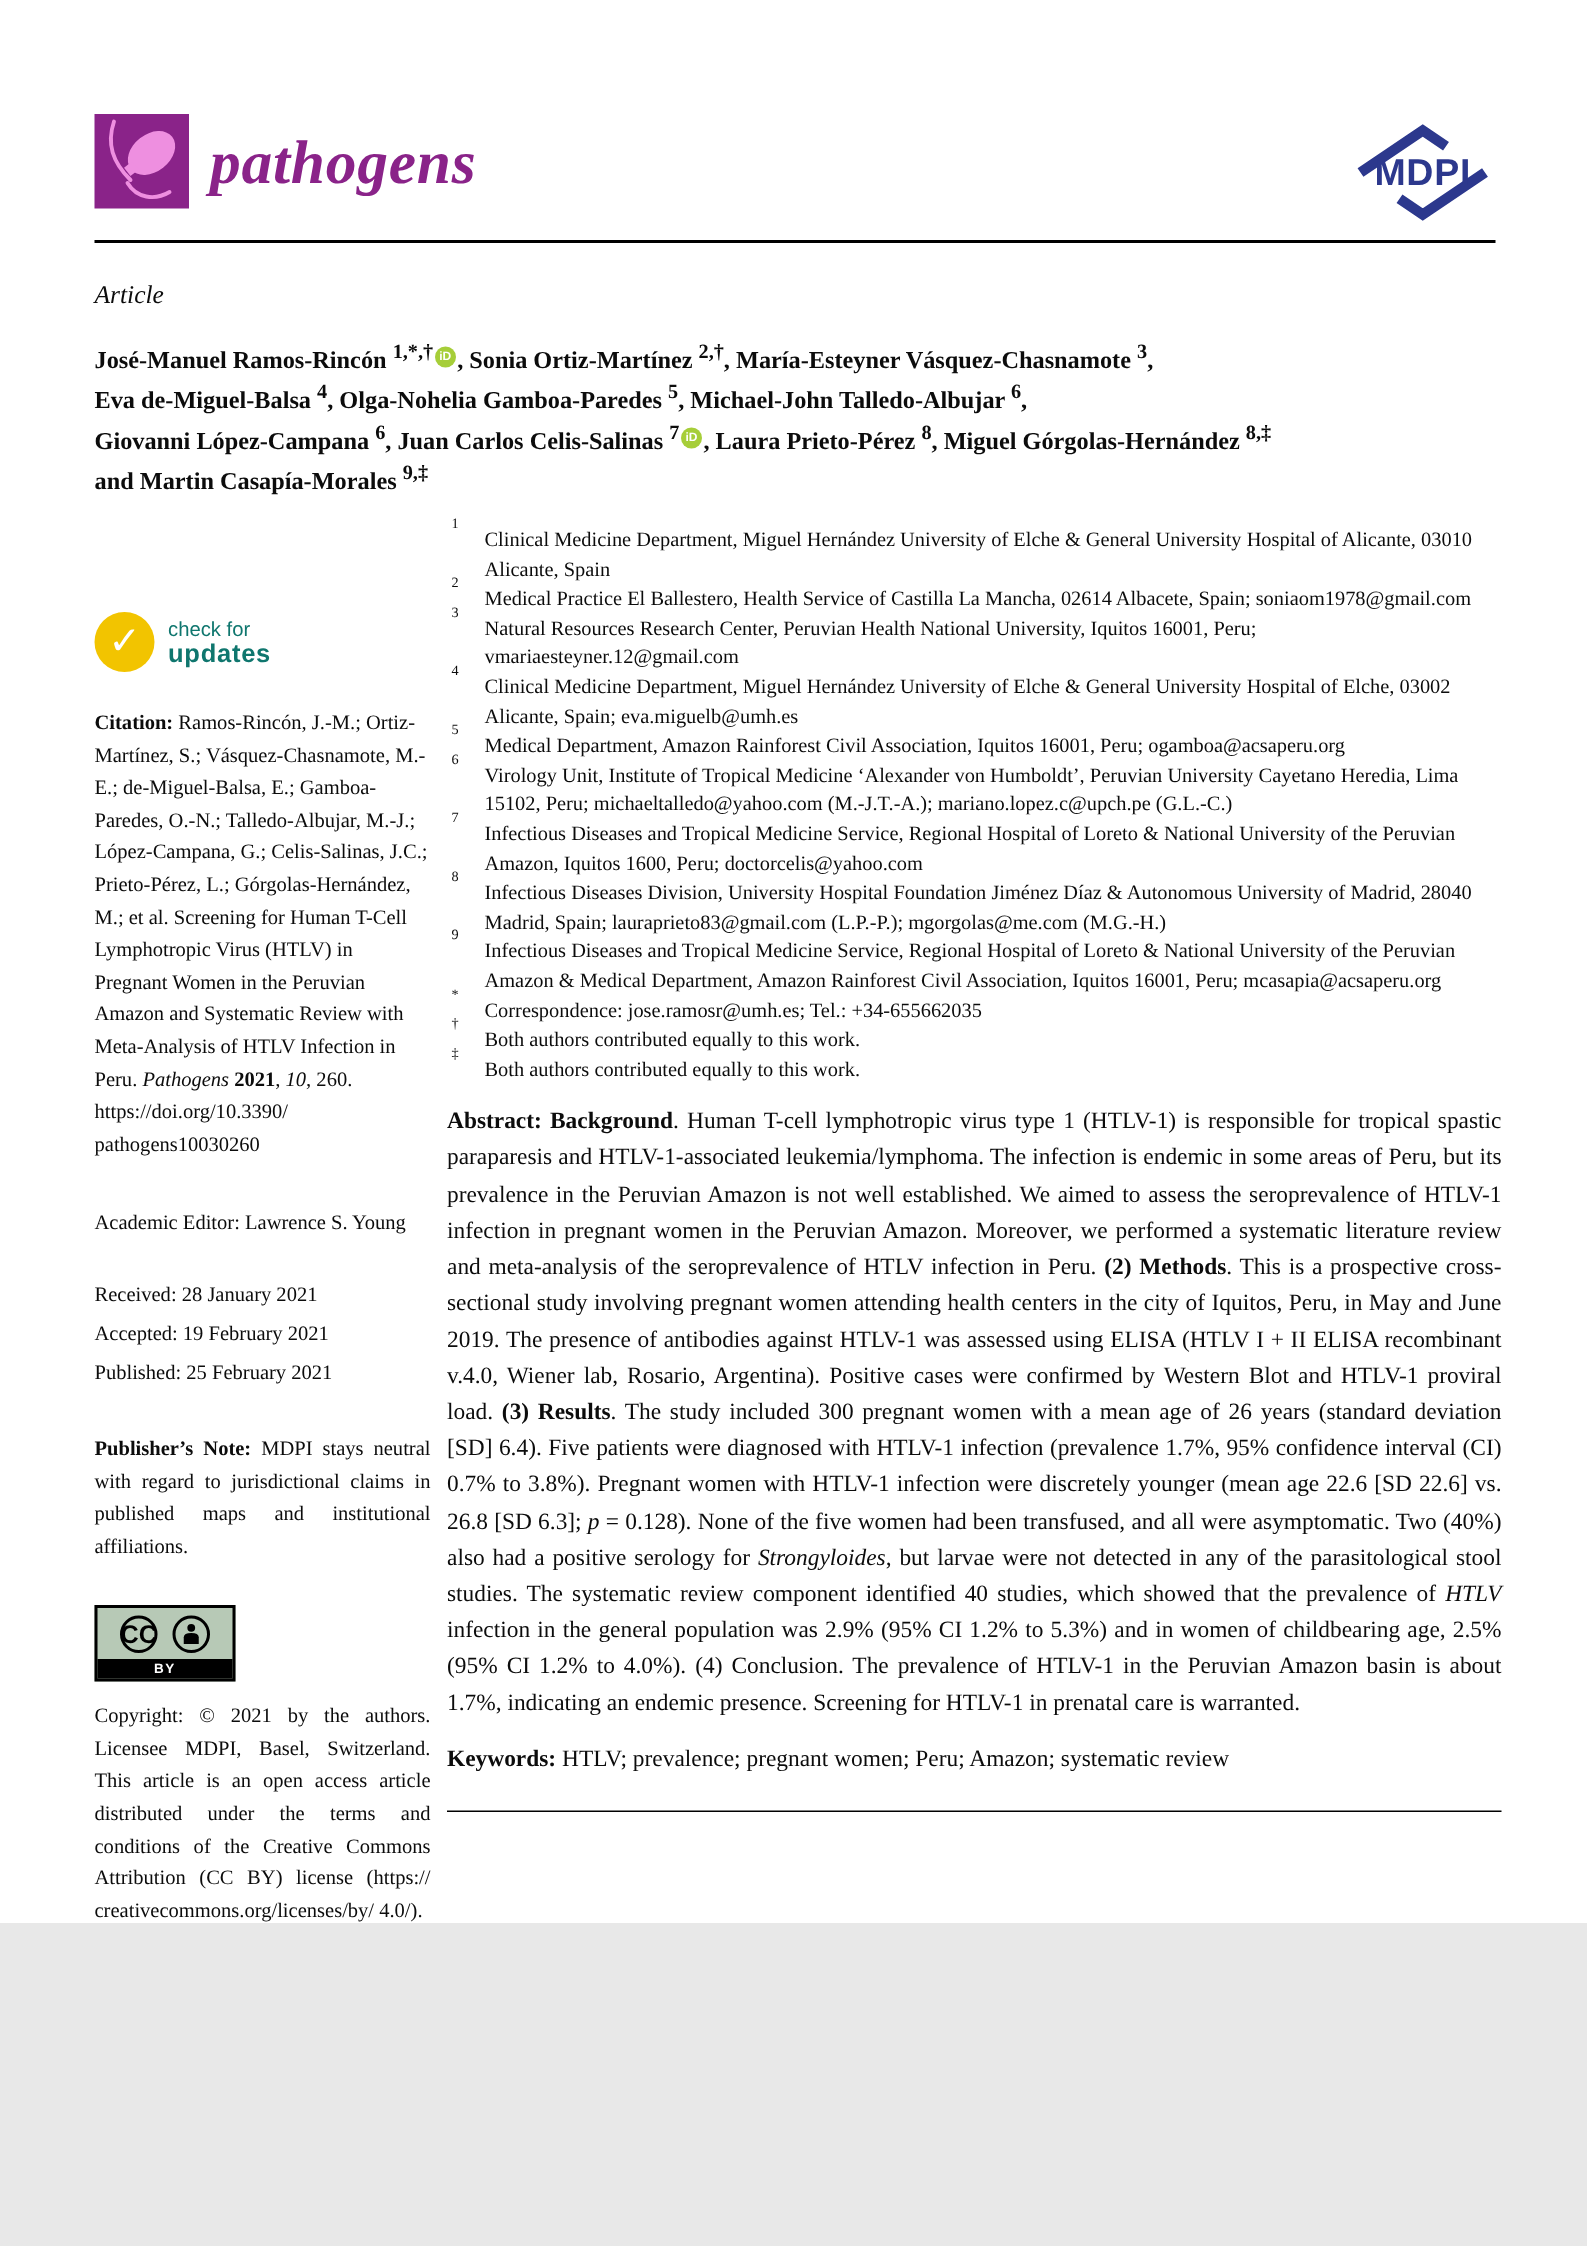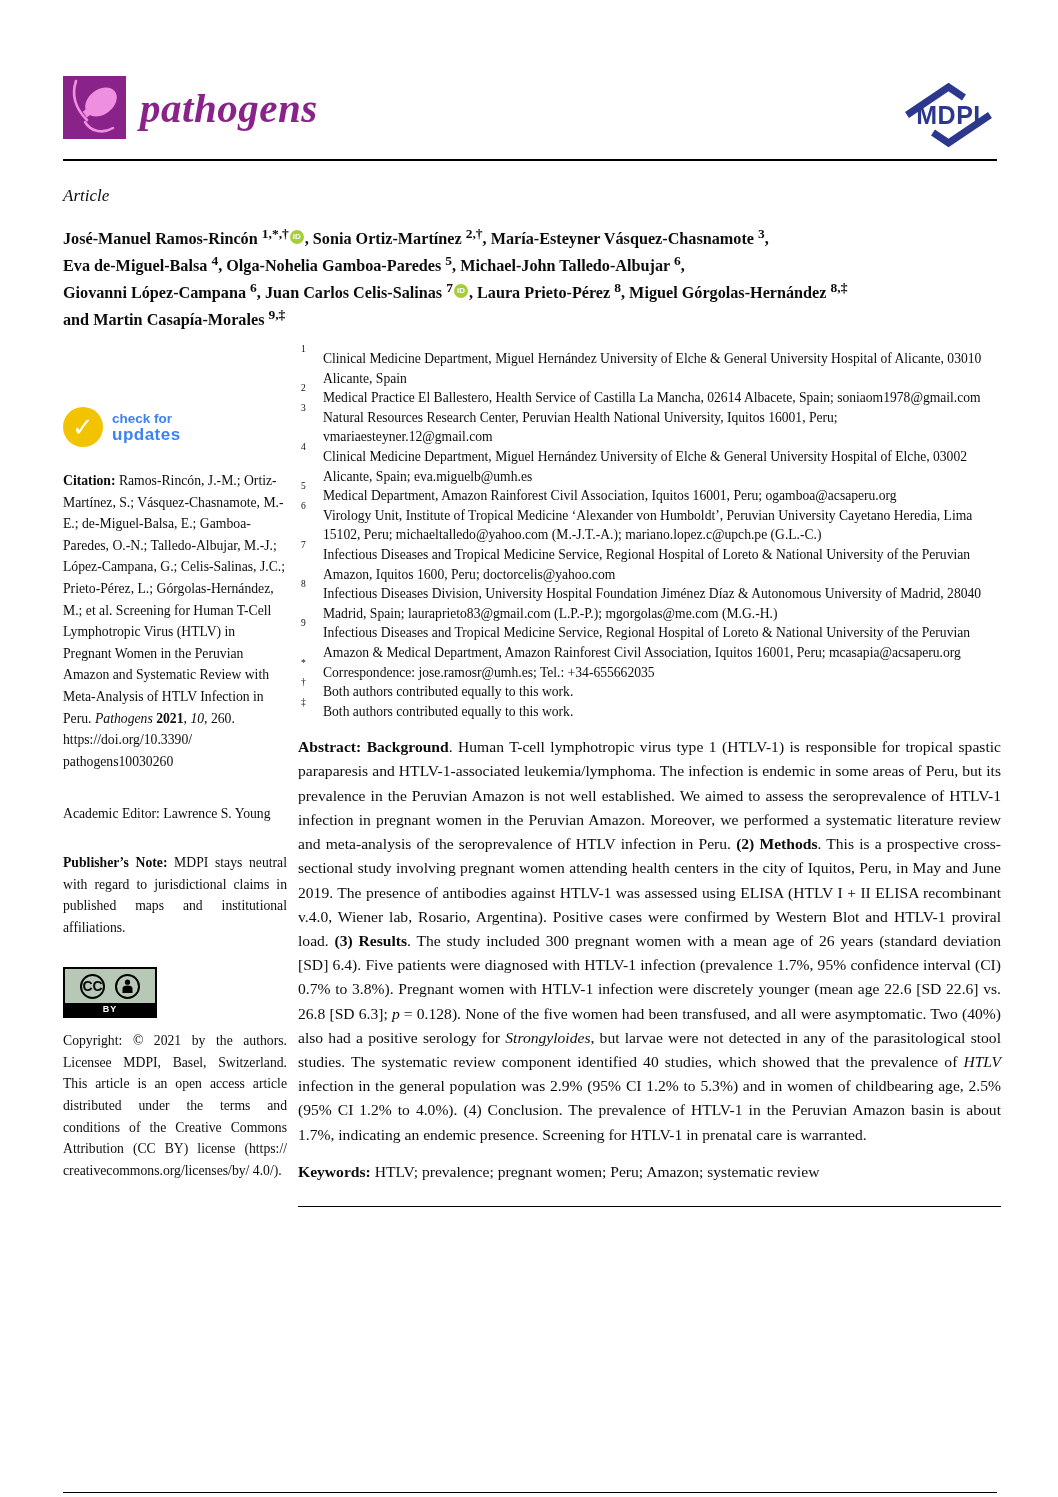--- a/index.html
+++ b/index.html
@@ -1,20 +1,20 @@
 <!DOCTYPE html>
 <html><head>
 <meta charset="utf-8">
 <style>
   * { box-sizing: border-box; margin: 0; padding: 0; }
   html, body { background: #e8e8e8; }
   .page {
     position: relative;
     width: 1058px;
-    height: 1497px;
+    height: 1282px;
     margin: 0 auto;
     background: #ffffff;
     font-family: "Liberation Serif", serif;
     color: #0c0c0c;
     overflow: hidden;
   }
   .inset { margin-left: 63px; margin-right: 61px; }
 
   
   .header-row { display: flex; justify-content: space-between; align-items: flex-start; padding-top: 76px; }
@@ -34,32 +34,32 @@
   .sidebar { width: 224px; flex: none; font-size: 13.7px; line-height: 21.6px; }
   .maincol { margin-left: 11px; width: 703px; flex: none; }
 
   
   .update-badge { margin-top: 58px; display: inline-flex; align-items: center; gap: 9px; cursor: pointer; }
   .update-circle {
     width: 40px; height: 40px; border-radius: 50%; background: #F2C400; flex: none;
     color: #fff; font-size: 26px; font-weight: bold; text-align: center; line-height: 40px;
     font-family: "DejaVu Sans", sans-serif;
   }
-  .update-text { font-family: "Liberation Sans", sans-serif; font-size: 13.5px; line-height: 16px; color: #3b82f6; font-weight: bold; }
+  .update-text { font-family: "Liberation Sans", sans-serif; font-size: 13.5px; line-height: 16px; color: #0f766e; }
   .update-text b { font-size: 17px; letter-spacing: 0.5px; margin-top: 33px; }
   .citation-block { margin-top: 23px; }
   .editor-block { margin-top: 31px; }
   .dates-block { margin-top: 24px; line-height: 26px; }
   .note-block { margin-top: 27px; text-align: justify; }
   .cc-badge { margin-top: 29px; width: 94px; border: 2px solid #000; background: #B7C9B6; cursor: pointer; }
   .cc-icons { display: flex; justify-content: center; gap: 10px; padding: 5px 0 4px 0; }
   .cc-circle {
     width: 25px; height: 25px; border: 2.5px solid #000; border-radius: 50%;
     display: flex; align-items: center; justify-content: center;
-    font-family: "Liberation Sans", sans-serif; font-weight: bold; font-size: 14px; color: #000;
+    font-family: "Liberation Sans", sans-serif; font-weight: bold; font-size: 17px; color: #000;
   }
   .cc-bar { background: #000; color: #fff; text-align: center; font-family: "Liberation Sans", sans-serif; font-weight: bold; font-size: 9px; line-height: 13px; letter-spacing: 1px; }
   .copyright-block { margin-top: 12px; text-align: justify; }
 
   
   .aff-list { font-size: 13.6px; line-height: 19.6px; }
   .aff-row { position: relative; padding-left: 25px; }
   .aff-marker { position: absolute; left: 3px; top: 0; font-size: 9.5px; }
   .abstract { margin-top: 14px; font-size: 15.6px; line-height: 24.2px; text-align: justify; }
   .keywords { margin-top: 13px; font-size: 15.6px; line-height: 24.2px; }
@@ -123,20 +123,25 @@
         <span class="update-text">
           <span>check for</span><br>
           <b>updates</b>
         </span>
       </div>
 
       <div class="citation-block"><span style="font-weight: bold;">Citation: </span><span>Ramos-Rincón, J.-M.; Ortiz-Martínez, S.; Vásquez-Chasnamote, M.-E.; de-Miguel-Balsa, E.; Gamboa-Paredes, O.-N.; Talledo-Albujar, M.-J.; López-Campana, G.; Celis-Salinas, J.C.; Prieto-Pérez, L.; Górgolas-Hernández, M.; et al. Screening for Human T-Cell Lymphotropic Virus (HTLV) in Pregnant Women in the Peruvian Amazon and Systematic Review with Meta-Analysis of HTLV Infection in Peru. </span><span style="font-style: italic;">Pathogens </span><span style="font-weight: bold;">2021</span><span>, </span><span style="font-style: italic;">10</span><span>, 260. https://doi.org/10.3390/ pathogens10030260</span></div>
 
       <div class="editor-block">Academic Editor: Lawrence S. Young</div>
 
+      <div class="dates-block">
+        <div>Received: 28 January 2021</div>
+        <div>Accepted: 19 February 2021</div>
+        <div>Published: 25 February 2021</div>
+      </div>
 
       <div class="note-block"><span style="font-weight: bold;">Publisher’s Note: </span><span>MDPI stays neutral with regard to jurisdictional claims in published maps and institutional affiliations.</span></div>
 
       <div class="cc-badge">
         <div class="cc-icons">
           <span class="cc-circle">CC</span>
           <span class="cc-circle">
             <svg width="13" height="15" viewBox="0 0 13 15">
               <circle cx="6.5" cy="3.2" r="2.6" fill="#000"></circle>
               <path d="M1.5,14 L1.5,9.5 Q1.5,6.6 6.5,6.6 Q11.5,6.6 11.5,9.5 L11.5,14 Z" fill="#000"></path>

